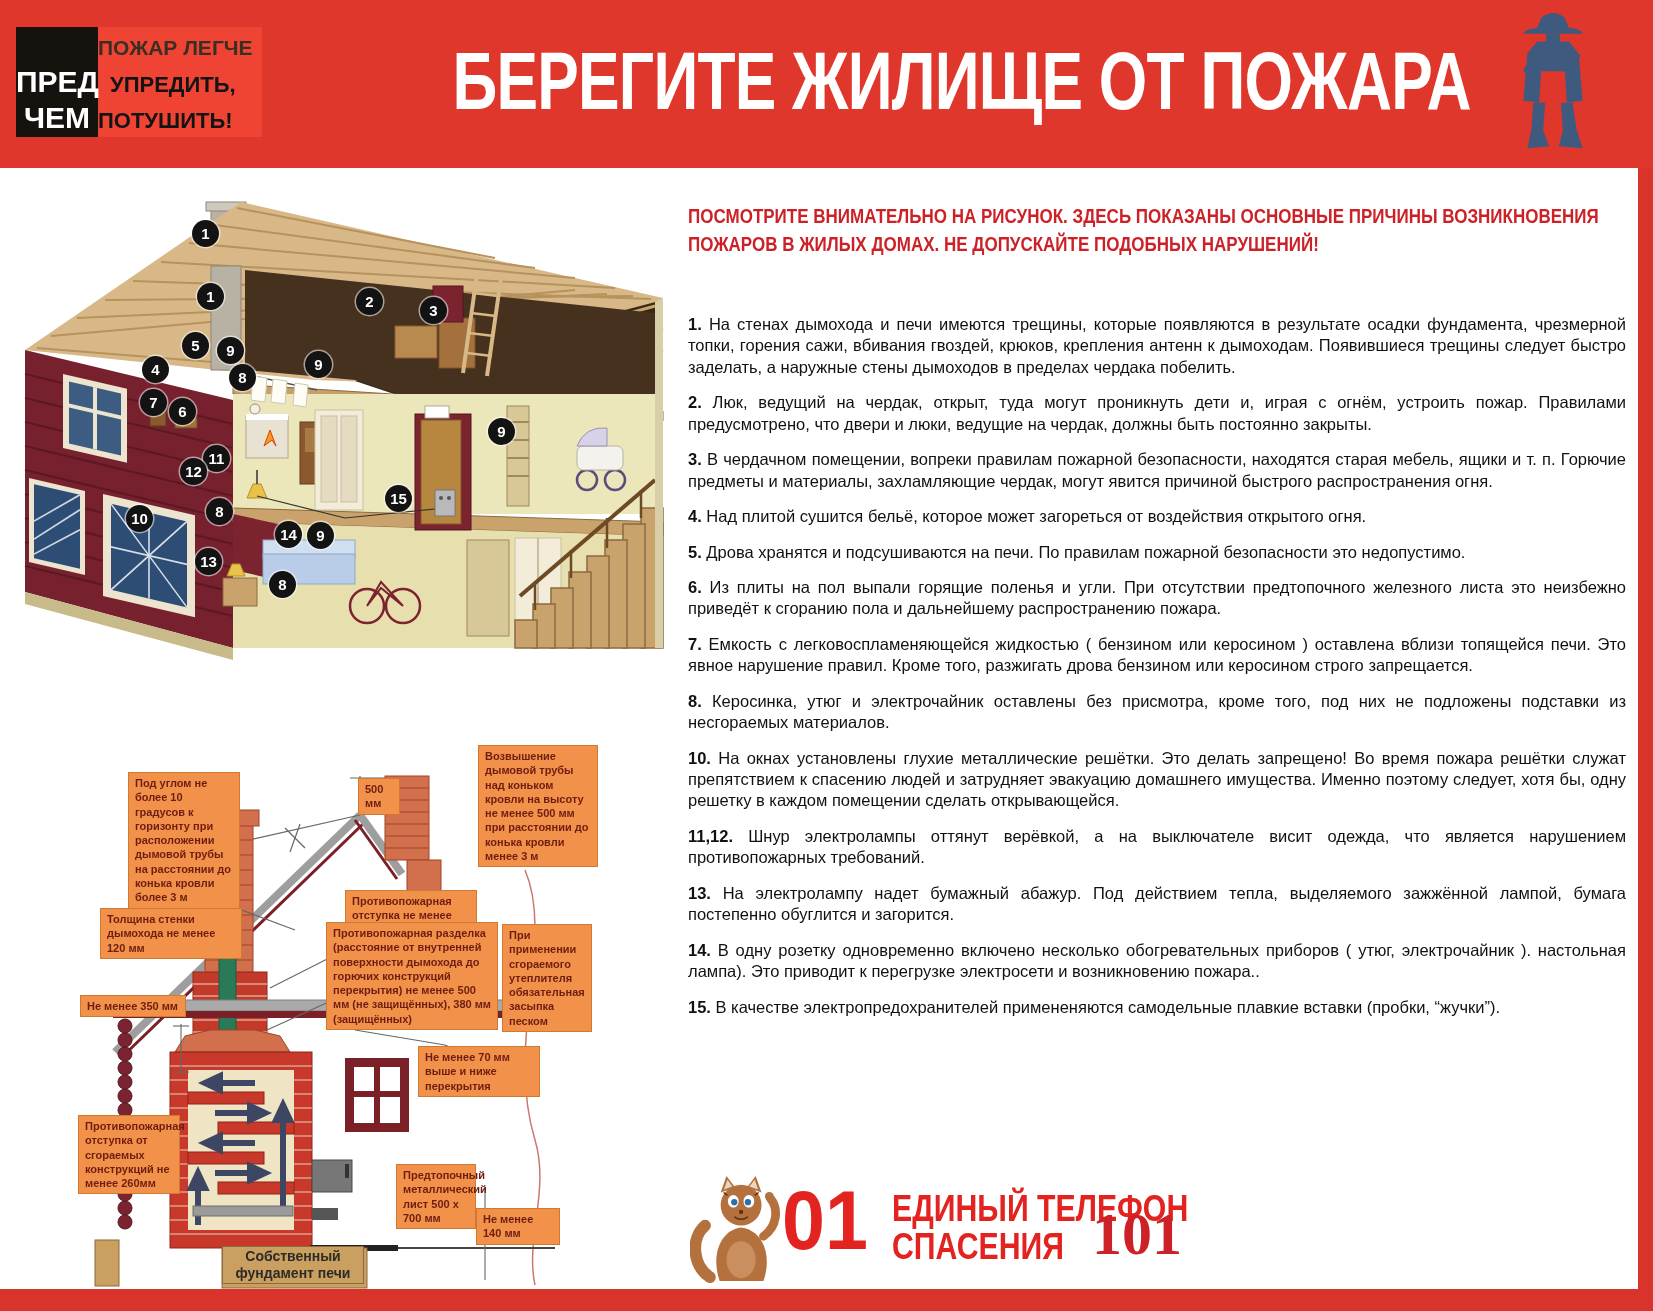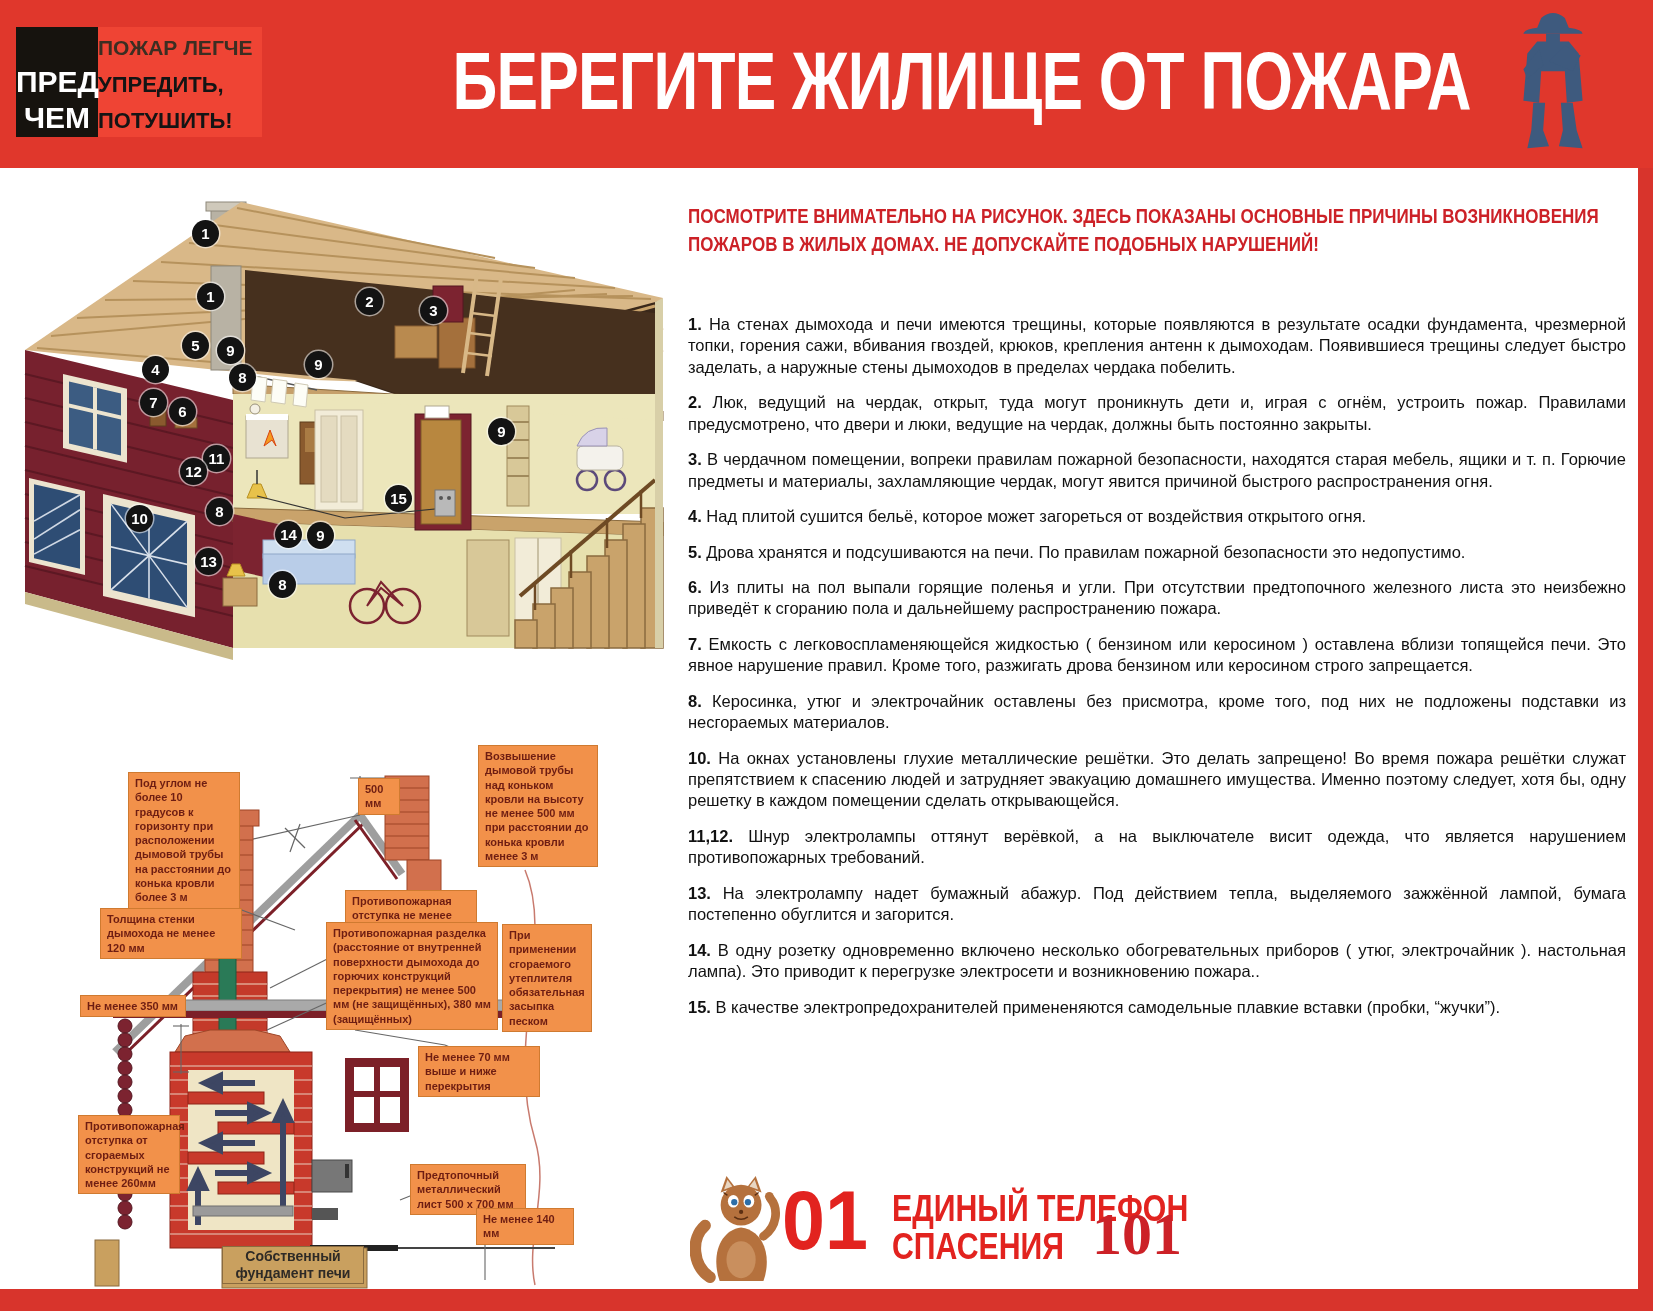--- a/index.html
+++ b/index.html
@@ -9,21 +9,21 @@
   #header{position:absolute;left:0;top:0;width:1653px;height:168px;background:#e0372c;}
   #side-strip{position:absolute;right:0;top:0;width:15px;height:1311px;background:#d8342c;}
   #bottom-bar{position:absolute;left:0;top:1289px;width:1653px;height:22px;background:#d8342c;}
   #badge{position:absolute;left:16px;top:27px;width:246px;height:110px;}
   #badge .black{position:absolute;left:0;top:0;width:82px;height:110px;background:#16130e;}
   #badge .light{position:absolute;left:82px;top:0;width:164px;height:110px;background:#ef4434;}
   .badge-line{position:absolute;left:0;width:246px;display:flex;align-items:baseline;line-height:1;}
   .badge-l{width:82px;text-align:center;color:#fff;font-weight:bold;}
   .badge-r{color:#141414;font-weight:bold;white-space:nowrap;}
   #bl1{top:10px;} #bl1 .badge-r{font-size:21px;color:#3c2e22;letter-spacing:0;}
-  #bl2{top:40px;font-size:30px;} #bl3{top:76px;font-size:30px;}
+  #bl2{top:40px;font-size:30px;gap:12px;} #bl3{top:76px;font-size:30px;}
   #bl2 .badge-l,#bl3 .badge-l{font-size:30px;}
   #bl2 .badge-r,#bl3 .badge-r{font-size:22px;}
   #title{position:absolute;left:330px;top:34px;width:1020px;height:100px;
          color:#fff;font-size:82px;font-weight:bold;text-align:center;white-space:nowrap;
          transform:scaleX(0.76);transform-origin:center;letter-spacing:-1px;}
   #firefighter{position:absolute;left:1488px;top:10px;width:130px;height:148px;}
   
   #intro{position:absolute;left:688px;top:202px;width:1105px;color:#cc2127;font-weight:bold;
          font-size:20px;line-height:1.42;transform:scaleX(0.85);transform-origin:left top;
          letter-spacing:0;}
@@ -489,18 +489,18 @@
       <div class="callout" style="left: 128px; top: 772px; width: 112px;">Под углом не более 10 градусов к горизонту при расположении дымовой трубы на расстоянии до конька кровли более 3 м</div>
       <div class="callout" style="left: 358px; top: 778px; width: 42px;">500 мм</div>
       <div class="callout" style="left: 478px; top: 745px; width: 120px;">Возвышение дымовой трубы над коньком кровли на высоту не менее 500 мм при расстоянии до конька кровли менее 3 м</div>
       <div class="callout" style="left: 100px; top: 908px; width: 142px;">Толщина стенки дымохода не менее 120 мм</div>
       <div class="callout" style="left: 345px; top: 890px; width: 132px;">Противопожарная отступка не менее 130мм</div>
       <div class="callout" style="left: 326px; top: 922px; width: 172px;">Противопожарная разделка (расстояние от внутренней поверхности дымохода до горючих конструкций перекрытия) не менее 500 мм (не защищённых), 380 мм (защищённых)</div>
       <div class="callout" style="left: 502px; top: 924px; width: 90px;">При применении сгораемого утеплителя обязательная засыпка песком</div>
       <div class="callout" style="left: 80px; top: 995px; width: 106px;">Не менее 350 мм</div>
       <div class="callout" style="left: 418px; top: 1046px; width: 122px;">Не менее 70 мм выше и ниже перекрытия</div>
       <div class="callout" style="left: 78px; top: 1115px; width: 102px;">Противопожарная отступка от сгораемых конструкций не менее 260мм</div>
-      <div class="callout" style="left: 410px; top: 1164px; width: 116px;">Предтопочный металлический лист 500 x 700 мм</div>
-      <div class="callout" style="left: 476px; top: 1208px; width: 98px;">Не менее 140 мм</div>
+      <div class="callout" style="left: 396px; top: 1164px; width: 80px;">Предтопочный металлический лист 500 x 700 мм</div>
+      <div class="callout" style="left: 476px; top: 1208px; width: 84px;">Не менее 140 мм</div>
     </div>
   <div id="foundation">Собственный фундамент печи</div>
 
 </div>
 
 </body></html>

